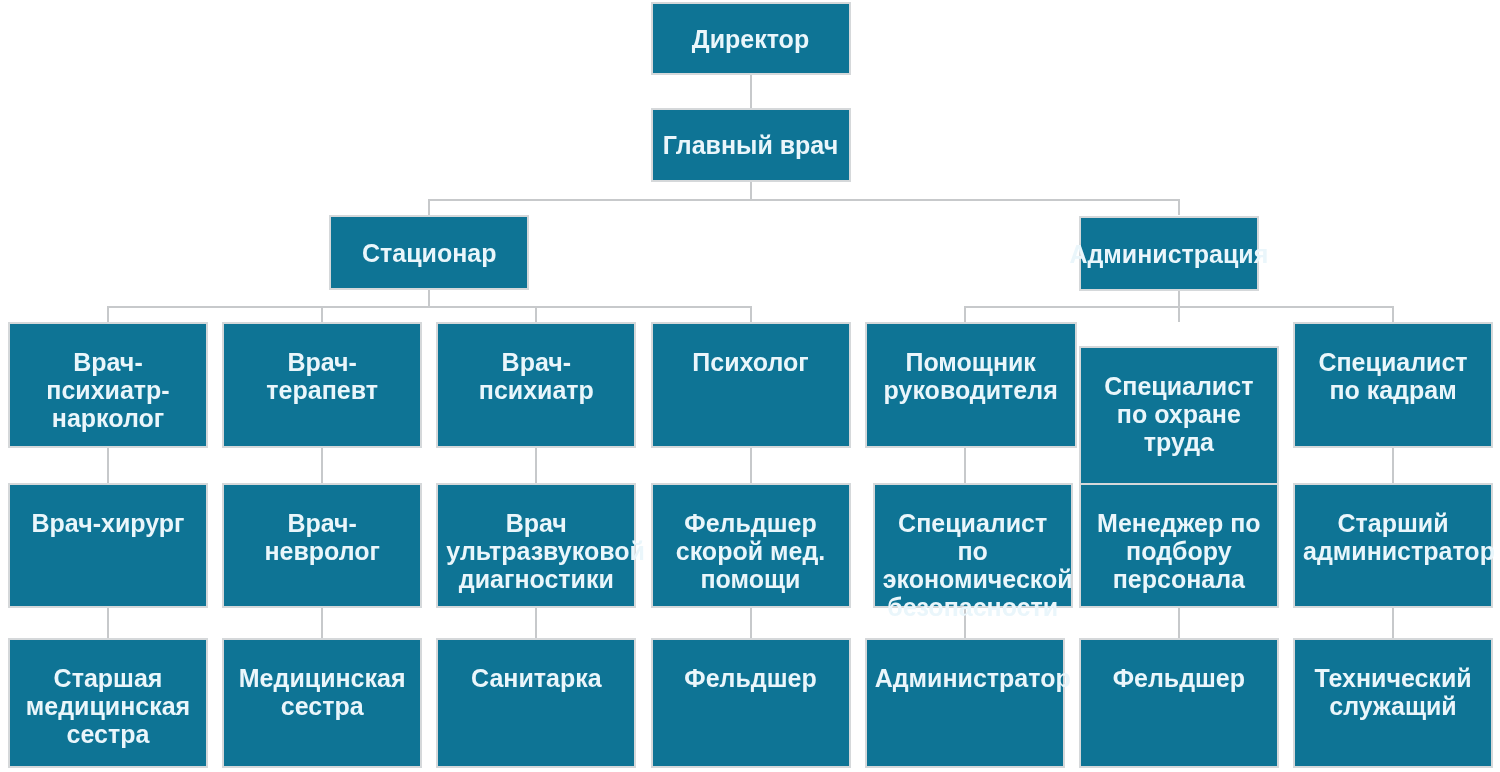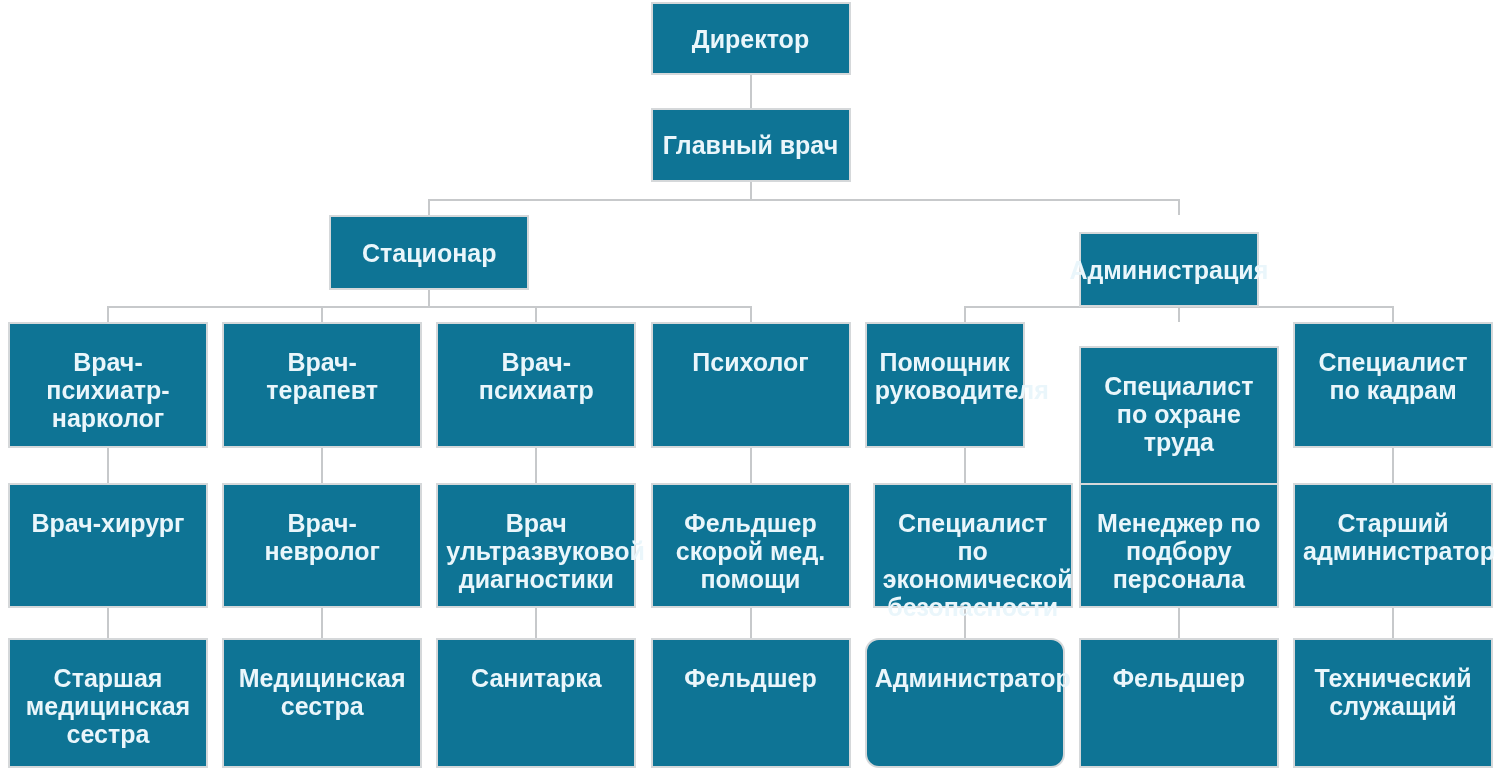--- a/index.html
+++ b/index.html
@@ -49,42 +49,42 @@
 <div id="canvas">
     <div class="node node-center" style="left: 650.51px; top: 2px; width: 200px; height: 73px;">
       <span>Директор</span>
     </div>
     <div class="node node-center" style="left: 329.255px; top: 215px; width: 200px; height: 75px;">
       <span>Стационар</span>
     </div>
     <div class="node node-center" style="left: 650.51px; top: 108px; width: 200px; height: 74px;">
       <span>Главный врач</span>
     </div>
-    <div class="node node-center" style="left: 1078.85px; top: 232px; width: 180px; height: 75px;">
+    <div class="node node-center" style="left: 1078.85px; top: 216px; width: 180px; height: 75px;">
       <span>Администрация</span>
     </div>
     <div class="node node-top" style="left: 8px; top: 322px; width: 200px; height: 126px;"><span>Врач-психиатр-нарколог</span></div>
     <div class="node node-top" style="left: 222.17px; top: 322px; width: 200px; height: 126px;"><span>Врач-терапевт</span></div>
     <div class="node node-top" style="left: 436.34px; top: 322px; width: 200px; height: 126px;"><span>Врач-психиатр</span></div>
     <div class="node node-top" style="left: 650.51px; top: 322px; width: 200px; height: 126px;"><span>Психолог</span></div>
-    <div class="node node-top" style="left: 864.68px; top: 322px; width: 160px; height: 126px;"><span>Помощник руководителя</span></div>
+    <div class="node node-top" style="left: 864.68px; top: 322px; width: 212px; height: 126px;"><span>Помощник руководителя</span></div>
     <div class="node node-top" style="left: 1078.85px; top: 322px; width: 200px; height: 139px; margin-top: 24px;"><span>Специалист по охране труда</span></div>
     <div class="node node-top" style="left: 1293.02px; top: 322px; width: 200px; height: 126px;"><span>Специалист по кадрам</span></div>
     <div class="node node-top" style="left: 8px; top: 483px; width: 200px; height: 125px;"><span>Врач-хирург</span></div>
     <div class="node node-top" style="left: 222.17px; top: 483px; width: 200px; height: 125px;"><span>Врач-невролог</span></div>
     <div class="node node-top" style="left: 436.34px; top: 483px; width: 200px; height: 125px;"><span>Врач ультразвуковой диагностики</span></div>
     <div class="node node-top" style="left: 650.51px; top: 483px; width: 200px; height: 125px;"><span>Фельдшер скорой мед. помощи</span></div>
     <div class="node node-top" style="left: 864.68px; top: 483px; width: 200px; height: 125px; margin-left: 8px;"><span>Специалист по экономической безопасности</span></div>
     <div class="node node-top" style="left: 1078.85px; top: 483px; width: 200px; height: 125px;"><span>Менеджер по подбору персонала</span></div>
     <div class="node node-top" style="left: 1293.02px; top: 483px; width: 200px; height: 125px;"><span>Старший администратор</span></div>
     <div class="node node-top" style="left: 8px; top: 638px; width: 200px; height: 130px;"><span>Старшая медицинская сестра</span></div>
     <div class="node node-top" style="left: 222.17px; top: 638px; width: 200px; height: 130px;"><span>Медицинская сестра</span></div>
     <div class="node node-top" style="left: 436.34px; top: 638px; width: 200px; height: 130px;"><span>Санитарка</span></div>
     <div class="node node-top" style="left: 650.51px; top: 638px; width: 200px; height: 130px;"><span>Фельдшер</span></div>
-    <div class="node node-top" style="left: 864.68px; top: 638px; width: 200px; height: 130px; border-radius: 14px;"><span>Администратор</span></div>
+    <div class="node node-top" style="left: 864.68px; top: 638px; width: 200px; height: 130px;"><span>Администратор</span></div>
     <div class="node node-top" style="left: 1078.85px; top: 638px; width: 200px; height: 130px;"><span>Фельдшер</span></div>
     <div class="node node-top" style="left: 1293.02px; top: 638px; width: 200px; height: 130px;"><span>Технический служащий</span></div>
     <div class="edge" style="left: 749.51px; top: 75px; width: 2px; height: 33px;"></div>
     <div class="edge" style="left: 749.51px; top: 182px; width: 2px; height: 17px;"></div>
     <div class="edge" style="left: 428.255px; top: 199px; width: 751.595px; height: 2px;"></div>
     <div class="edge" style="left: 428.255px; top: 199px; width: 2px; height: 16px;"></div>
     <div class="edge" style="left: 1177.85px; top: 199px; width: 2px; height: 16px;"></div>
     <div class="edge" style="left: 428.255px; top: 290px; width: 2px; height: 16px;"></div>
     <div class="edge" style="left: 107px; top: 306px; width: 644.51px; height: 2px;"></div>
     <div class="edge" style="left: 107px; top: 306px; width: 2px; height: 16px;"></div>

